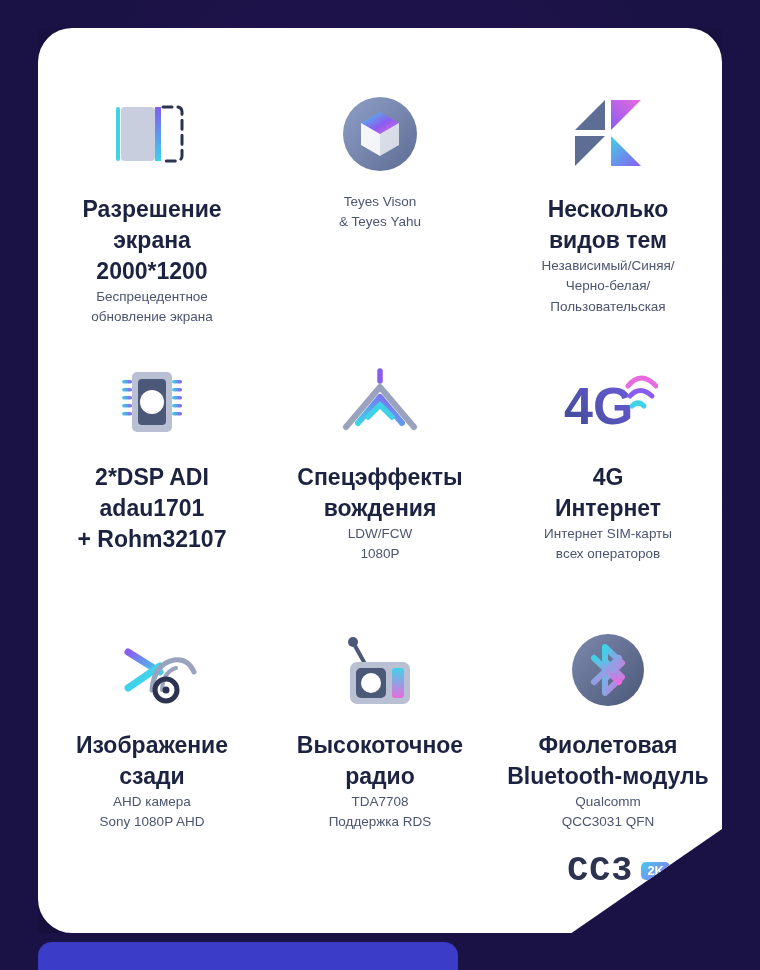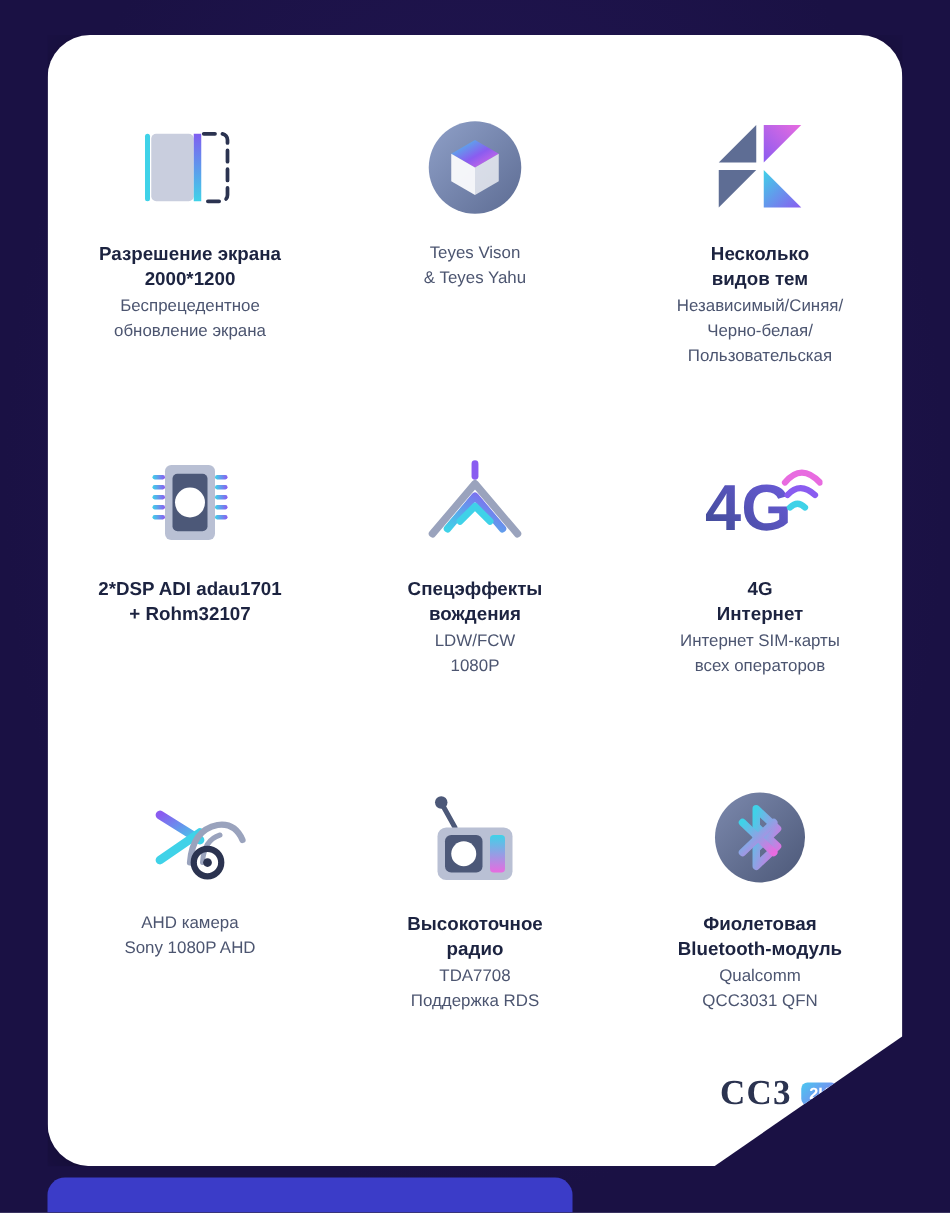--- a/index.html
+++ b/index.html
@@ -45,21 +45,21 @@
     padding: 0 8px;
     height: 268px;
   }
   .icon-wrap {
     height: 116px;
     display: flex;
     align-items: center;
     justify-content: center;
   }
   .title {
-    font-size: 15px;
+    font-size: 23px;
     font-weight: bold;
     color: #1c2340;
     text-align: center;
     line-height: 1.35;
     margin-top: 2px;
     white-space: pre-line;
   }
   .sub {
     font-size: 13.5px;
     color: #4c5570;
@@ -68,25 +68,25 @@
     white-space: pre-line;
   }
   .brand {
     position: absolute;
     right: 52px; bottom: 42px;
     display: flex;
     align-items: center;
     gap: 8px;
   }
   .brand-name {
-    font-size: 28px;
+    font-size: 35px;
     font-weight: bold;
     letter-spacing: 1px;
     color: #2b3350;
-    font-family: Liberation Serif, serif;
+    font-family: Liberation Mono, monospace;
   }
   .brand-badge {
     font-size: 13px;
     font-weight: bold;
     color: #ffffff;
     background: linear-gradient(135deg,#4ac8f0,#8f6ef0);
     border-radius: 5px;
     padding: 2px 6px 3px 6px;
     line-height: 1;
   }
@@ -269,20 +269,22 @@
               </linearGradient>
             </defs>
             <path d="M26 20 L58 40" stroke="url(#g7)" stroke-width="7" stroke-linecap="round"></path>
             <path d="M26 56 L58 34" stroke="#3fd2e8" stroke-width="7" stroke-linecap="round"></path>
             <path d="M50 58 q2 -26 22 -30 q14 -2 20 12" fill="none" stroke="#9aa3bd" stroke-width="5" stroke-linecap="round"></path>
             <path d="M60 58 q1 -18 14 -22" fill="none" stroke="#9aa3bd" stroke-width="4" stroke-linecap="round"></path>
             <circle cx="64" cy="58" r="11" fill="none" stroke="#2b3350" stroke-width="5"></circle>
             <circle cx="64" cy="58" r="3.5" fill="#2b3350"></circle>
           </svg>
         </div>
+        <div class="title">Изображение
+сзади</div>
         <div class="sub">AHD камера
 Sony 1080P AHD</div>
       </div>
 
       <div class="cell">
         <div class="icon-wrap">
           <svg width="92" height="80" viewBox="0 0 92 80">
             <defs>
               <linearGradient id="g8" x1="0" y1="0" x2="0" y2="1">
                 <stop offset="0%" stop-color="#3fd2e8"></stop>

